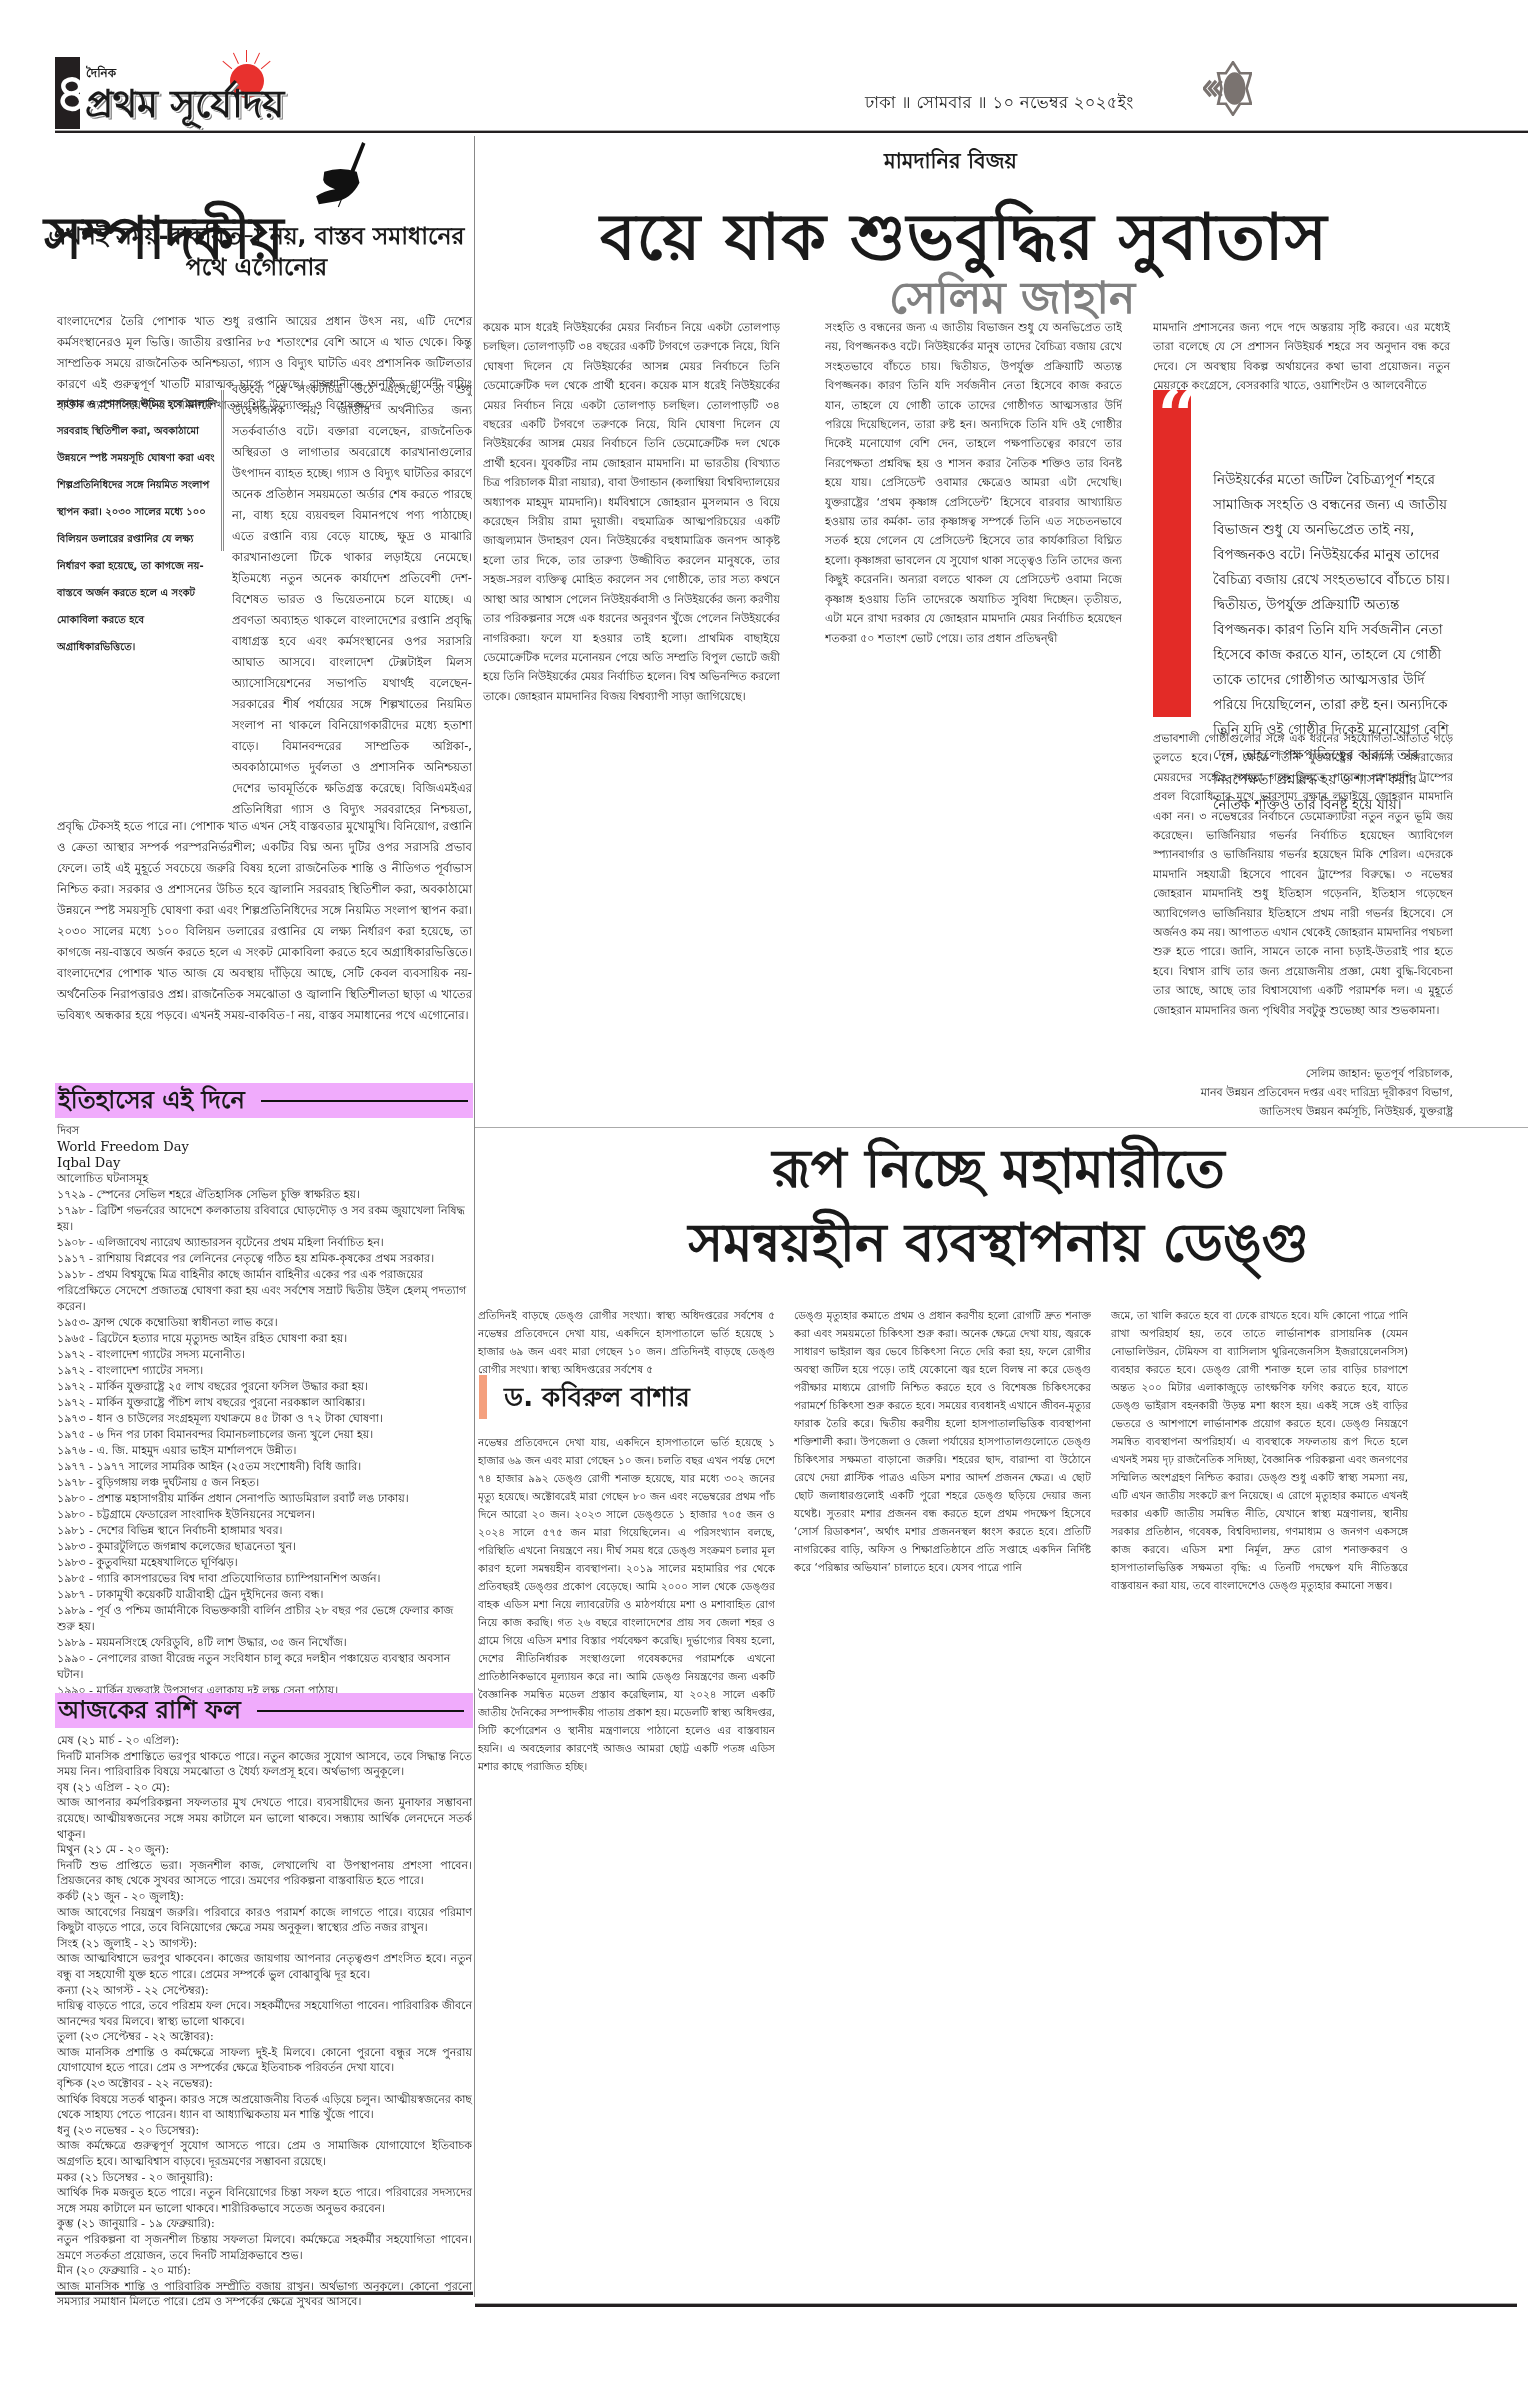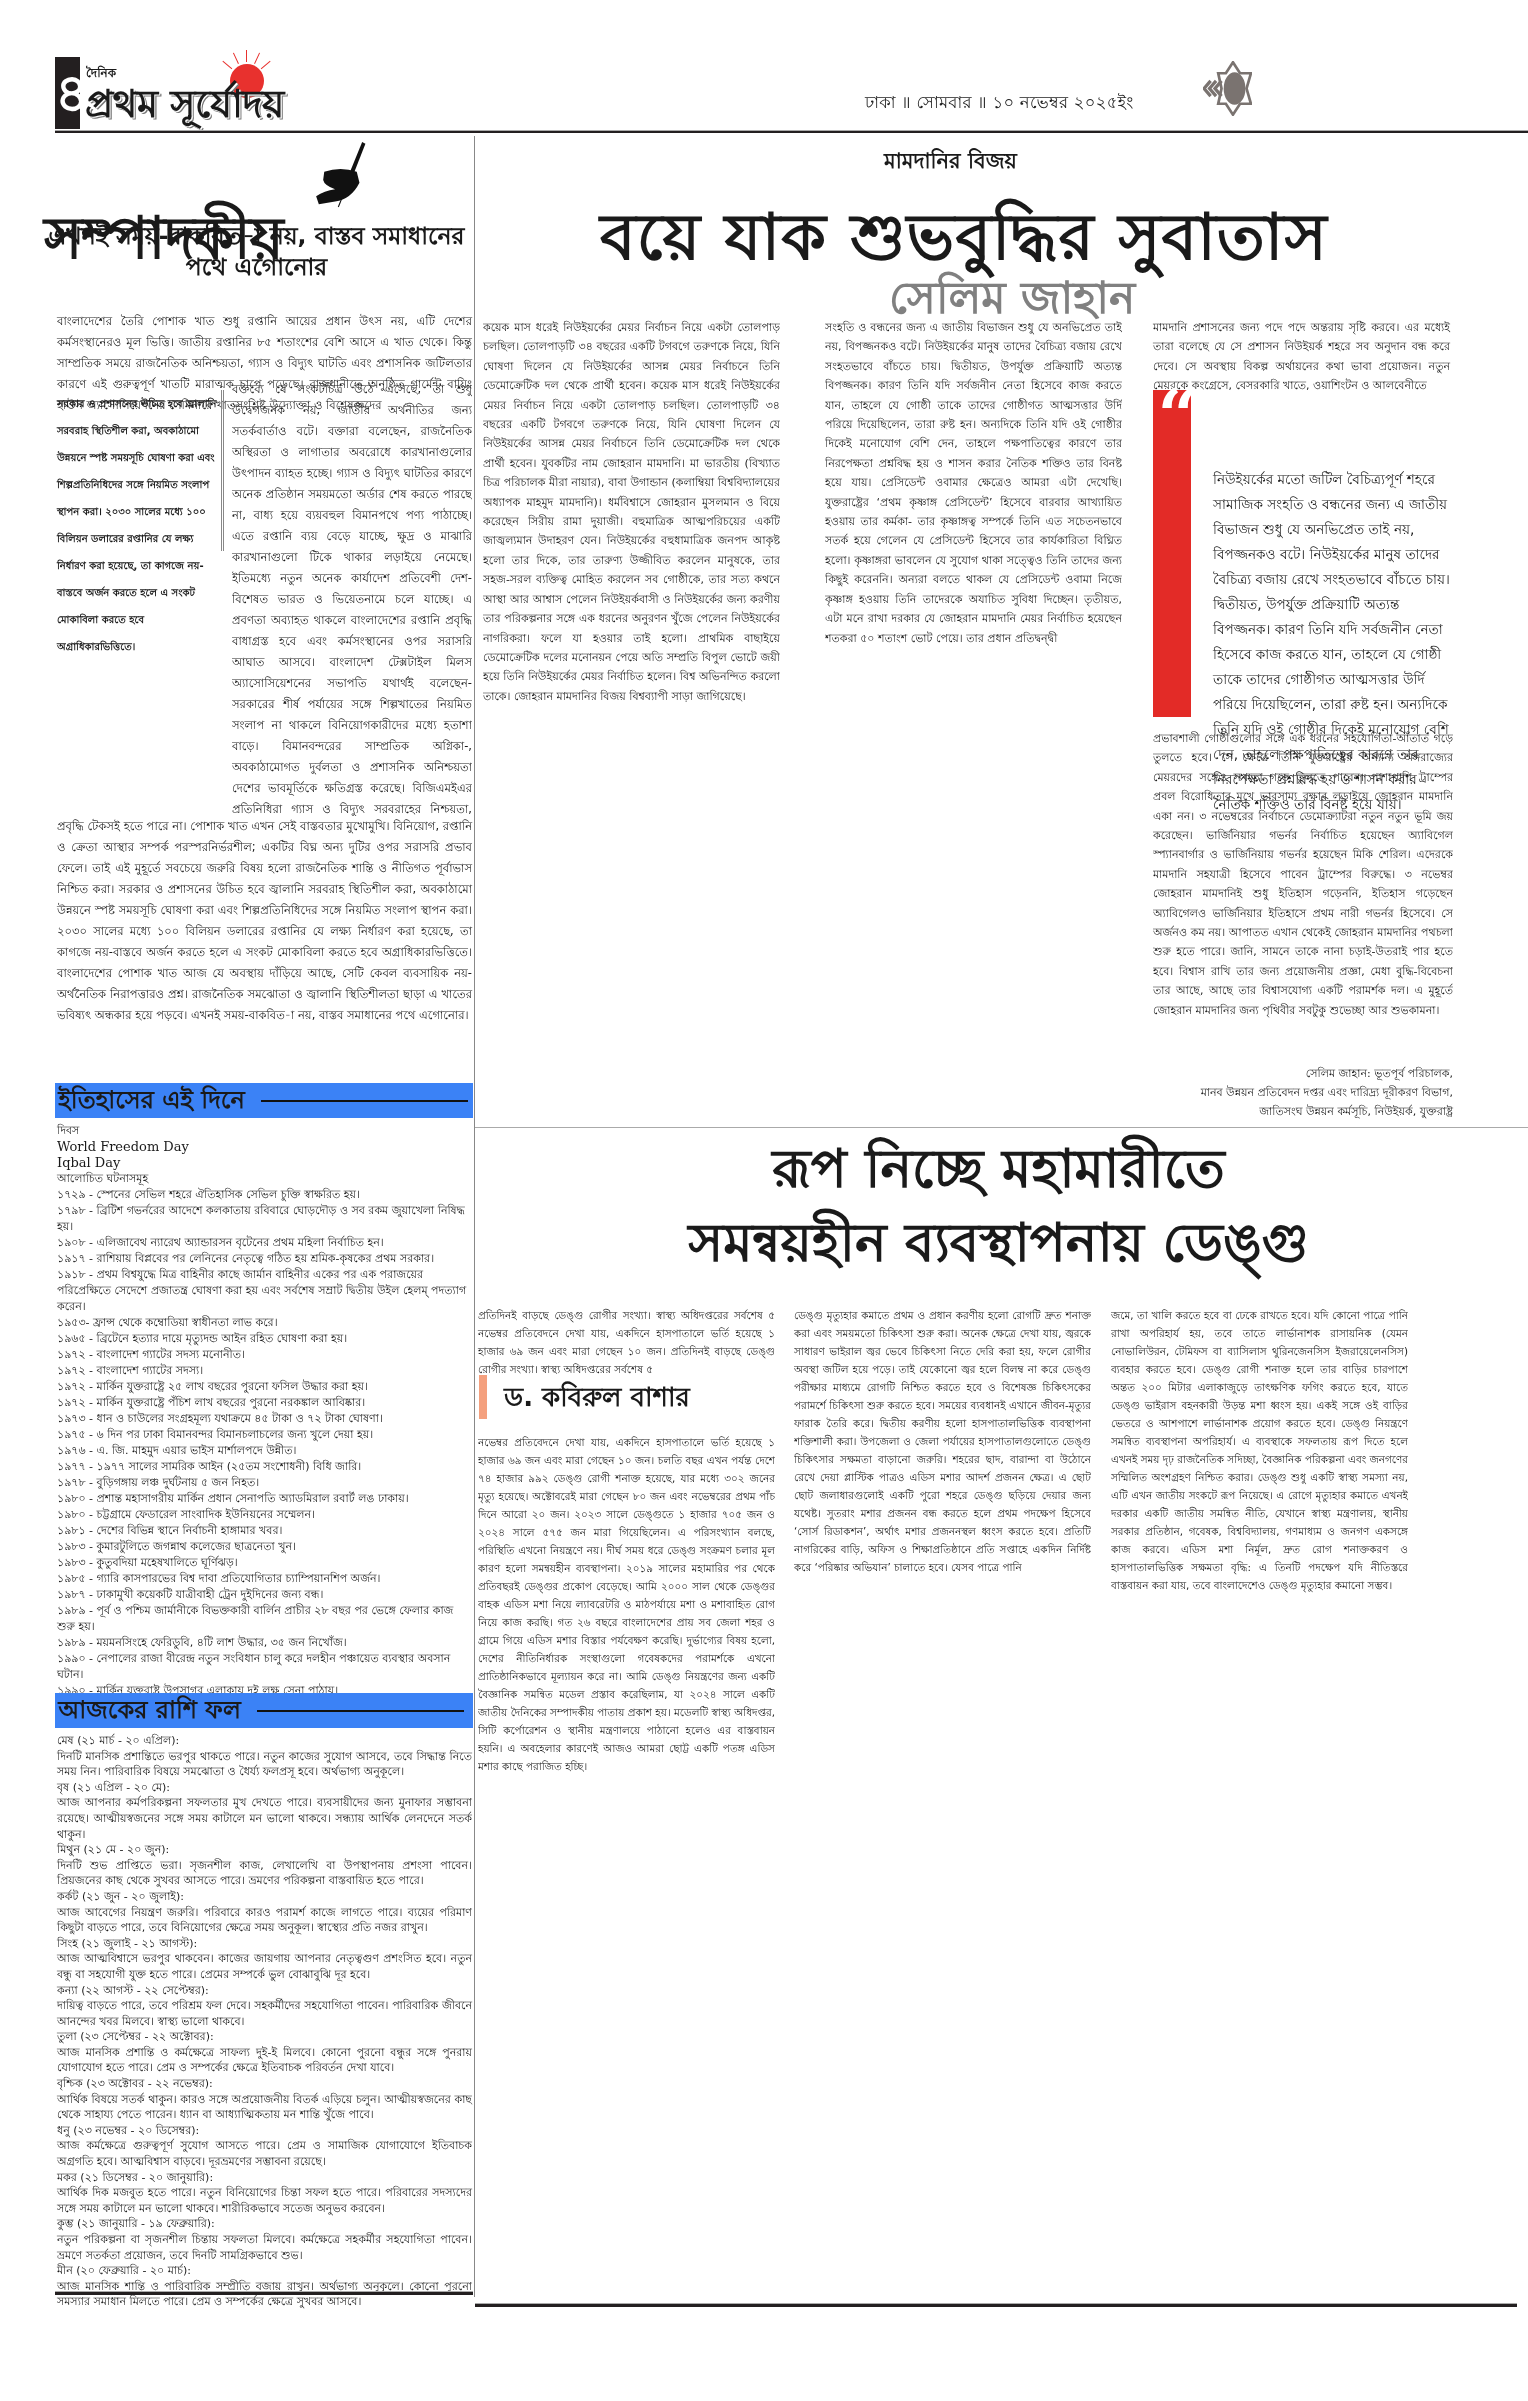--- a/index.html
+++ b/index.html
@@ -25,21 +25,21 @@
   .edit-logo { left: 44px; top: 194px; font-size: 58px; font-weight: bold; font-family: Liberation Sans, sans-serif; letter-spacing: -1.1px; }
   .pen-icon { left: 308px; top: 139px; }
   .edit-title { left: 38px; top: 221px; width: 437px; text-align: center; font-size: 23.5px; line-height: 31px; font-weight: bold; }
   .edit-body { left: 57px; top: 311px; width: 415px; font-size: 11.5px; line-height: 21px; text-align: justify; }
   .edit-pullquote { left: 57px; top: 390px; width: 164px; font-size: 10px; line-height: 27px; font-weight: bold; }
   .edit-body-right { left: 232px; top: 379px; width: 240px; font-size: 11.5px; line-height: 21px; text-align: justify; }
   .edit-dbl-rule { left: 221px; top: 390px; width: 3.3px; height: 161px; border-left: 1.1px solid #888; border-right: 1.1px solid #888; }
   .edit-body-bottom { left: 57px; top: 816px; width: 415px; font-size: 11.5px; line-height: 21px; text-align: justify; }
 
   
-  .sec-head { left: 55px; width: 418px; height: 35px; background: #3b82f6; font-size: 24px; font-weight: bold; line-height: 35px; padding-left: 3.3px; }
+  .sec-head { left: 55px; width: 418px; height: 35px; background: #f0abfc; font-size: 24px; font-weight: bold; line-height: 35px; padding-left: 3.3px; }
   .sec-head .line { display: inline-block; vertical-align: middle; height: 2.2px; background: #111; margin-left: 7.6px; }
   .hist-list { left: 57px; top: 1123px; width: 415px; font-size: 11px; line-height: 16px; }
   .hist-list .intro-en { font-family: "DejaVu Serif", serif; font-size: 13px; line-height: 16px; }
   .rashi-list { left: 57px; top: 1733px; width: 415px; font-size: 11px; line-height: 15.6px; text-align: justify; }
   .bottom-rule-left { left: 55px; top: 2291px; width: 418px; height: 4.4px; background: #231f20; border-top: 1.1px solid #aaa; }
 
   
   .kicker { left: 884px; top: 145px; font-size: 21px; font-weight: bold; }
   .headline-main { left: 600px; top: 188px; font-size: 64px; font-weight: bold; letter-spacing: 1.1px; white-space: nowrap; }
   .byline-main { left: 848px; top: 265px; font-size: 44px; color: #808080; font-weight: bold; margin-left: 41px; }

